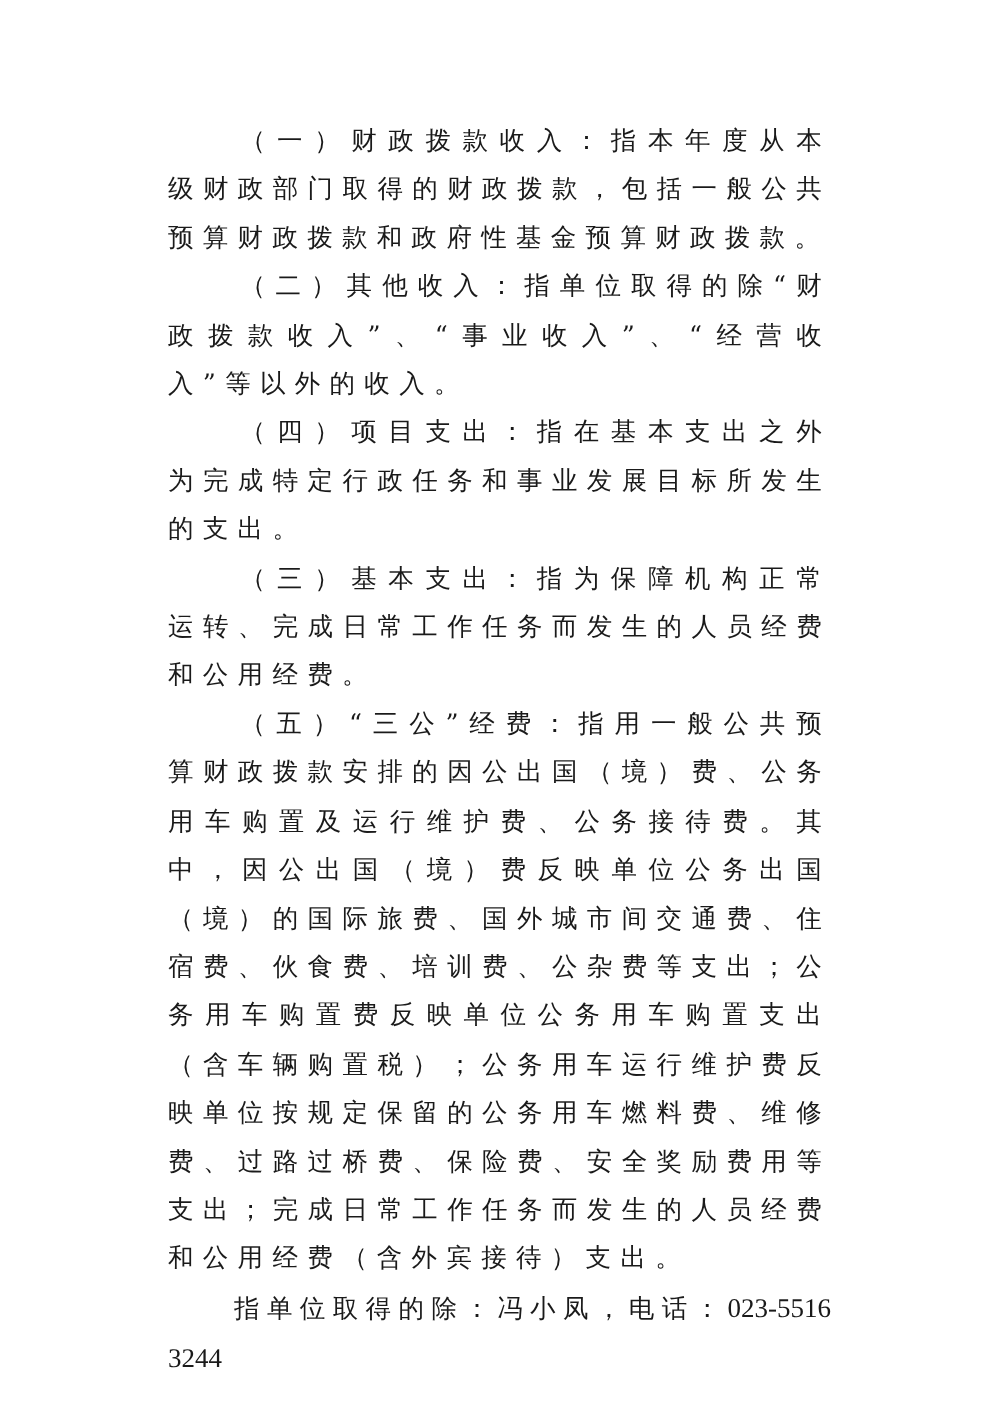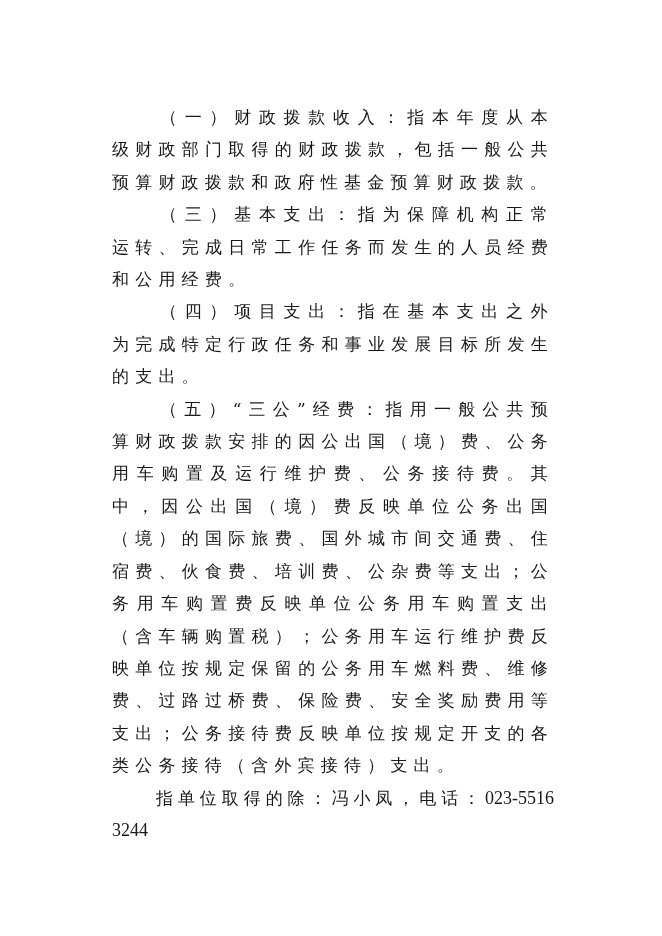--- a/index.html
+++ b/index.html
@@ -11,21 +11,21 @@
       width: 662px;
       height: 936px;
       position: relative;
       overflow: hidden;
       font-family: "DejaVu Serif", "Liberation Serif", serif;
       color: #1a1a1a;
     }
     .page {
       position: absolute;
       left: 112px;
-      top: 101px;
+      top: 78px;
       width: 442px;
     }
     .para {
       margin: 0;
       font-size: 17px;
       line-height: 32.4px;
       letter-spacing: 6.2px;
       text-align: justify;
       text-indent: 48px;
       word-break: break-all;
@@ -38,17 +38,18 @@
       letter-spacing: 0;
       font-family: "Liberation Serif", serif;
       font-size: 18px;
     }
   </style>
 </head>
 <body>
 
 <div class="page">
   <p class="para">（一）财政拨款收入：指本年度从本级财政部门取得的财政拨款，包括一般公共预算财政拨款和政府性基金预算财政拨款。</p>
+  <p class="para">（二）其他收入：指单位取得的除“财政拨款收入”、“事业收入”、“经营收入”等以外的收入。</p>
+  <p class="para">（四）项目支出：指在基本支出之外为完成特定行政任务和事业发展目标所发生的支出。</p>
   <p class="para">（三）基本支出：指为保障机构正常运转、完成日常工作任务而发生的人员经费和公用经费。</p>
-  <p class="para">（四）项目支出：指在基本支出之外为完成特定行政任务和事业发展目标所发生的支出。</p>
-  <p class="para">（五）“三公”经费：指用一般公共预算财政拨款安排的因公出国（境）费、公务用车购置及运行维护费、公务接待费。其中，因公出国（境）费反映单位公务出国（境）的国际旅费、国外城市间交通费、住宿费、伙食费、培训费、公杂费等支出；公务用车购置费反映单位公务用车购置支出（含车辆购置税）；公务用车运行维护费反映单位按规定保留的公务用车燃料费、维修费、过路过桥费、保险费、安全奖励费用等支出；公务接待费反映单位按规定开支的各类公务接待（含外宾接待）支出。</p>
+  <p class="para">（五）“三公”经费：指用一般公共预算财政拨款安排的因公出国（境）费、公务用车购置及运行维护费、公务接待费。其中，因公出国（境）费反映单位公务出国（境）的国际旅费、国外城市间交通费、住宿费、伙食费、培训费、公杂费等支出；公务用车购置费反映单位公务用车购置支出（含车辆购置税）；公务用车运行维护费反映单位按规定保留的公务用车燃料费、维修费、过路过桥费、保险费、安全奖励费用等支出；完成日常工作任务而发生的人员经费和公用经费（含外宾接待）支出。</p>
   <p class="para contact"><span>指单位取得的除：冯小凤，电话：</span><span class="phone">023-55163244</span></p>
 </div>
 
 </body></html>

